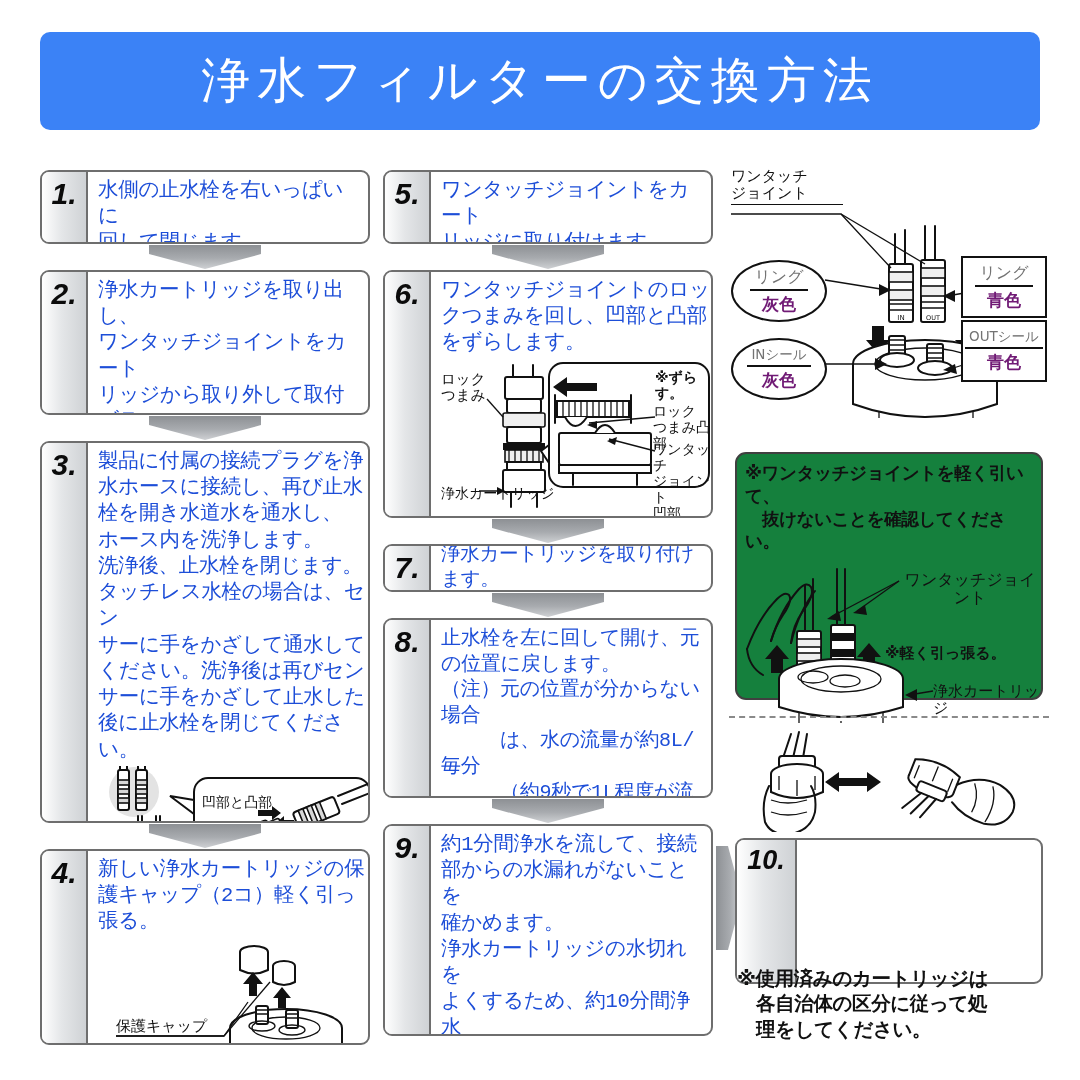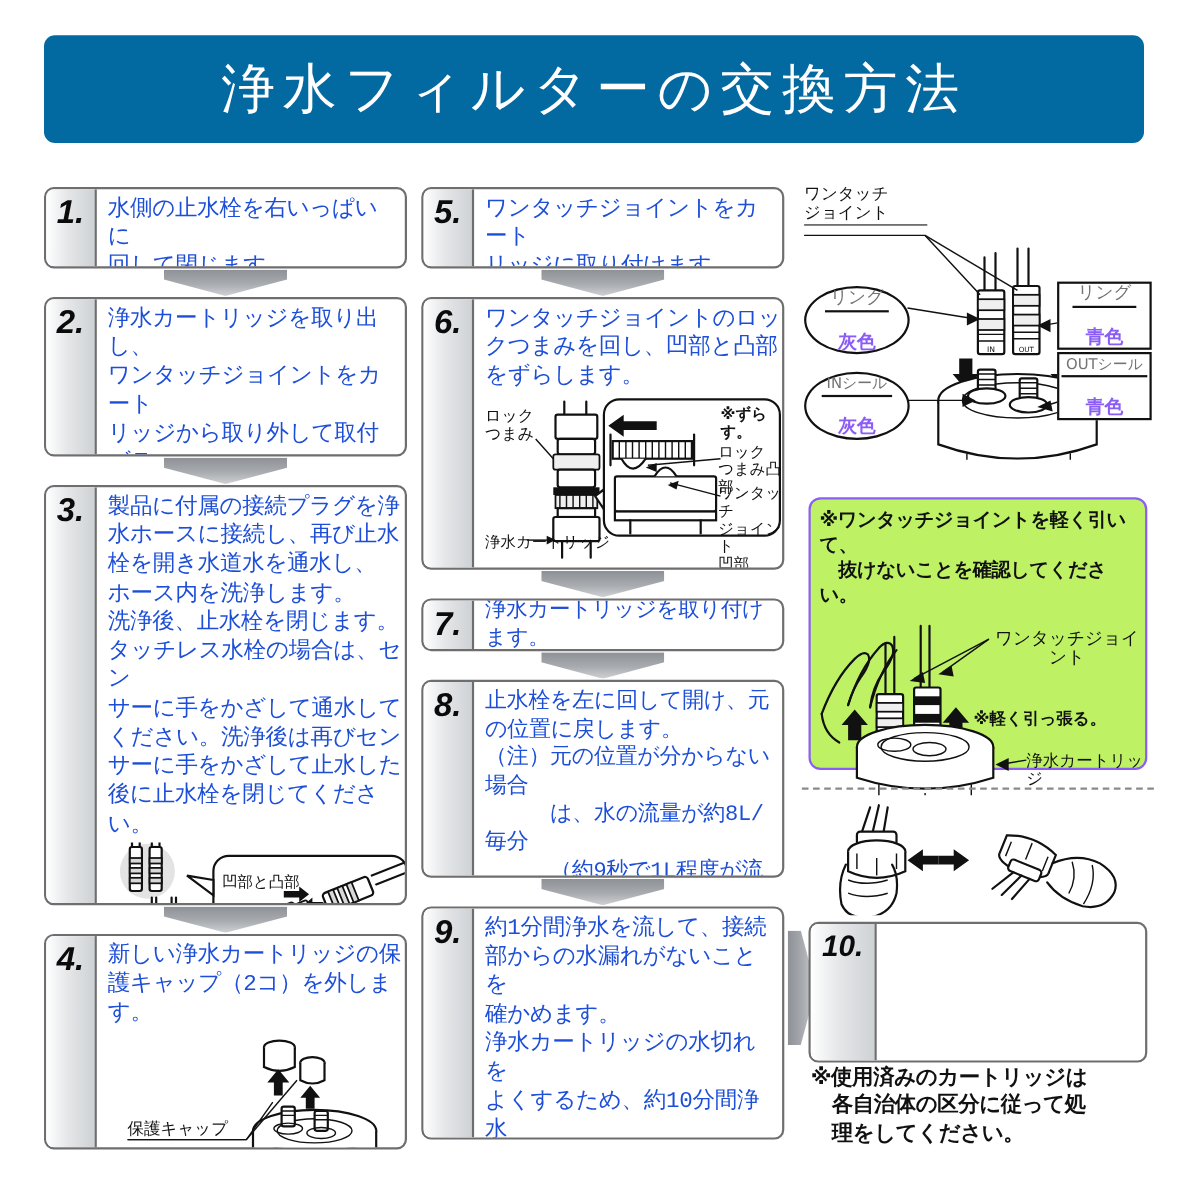--- a/index.html
+++ b/index.html
@@ -7,21 +7,21 @@
     width:1080px;height:1080px;
     background:#ffffff;
     font-family:"Liberation Sans","DejaVu Sans",sans-serif;
     color:#111;
     overflow:hidden;
     position:relative;
   }
   
   .title-bar{
     position:absolute;left:40px;top:32px;width:1000px;height:98px;
-    background:#0369a1;border-radius:10px;
+    background:#3b82f6;border-radius:10px;
     display:flex;align-items:center;justify-content:center;
   }
   .title-bar .t{
     color:#ffffff;font-size:49px;letter-spacing:7px;font-weight:400;
     font-family:"DejaVu Sans",sans-serif;
   }
   
   .col{position:absolute;top:170px;}
   .col-left{left:40px;width:330px;}
   .col-mid{left:383px;width:330px;}
@@ -82,26 +82,26 @@
     position:absolute;border:2.2px solid #111;border-radius:50%;background:#fff;
     display:flex;flex-direction:column;align-items:center;justify-content:center;
   }
   .sq-box{
     position:absolute;border:2.2px solid #111;background:#fff;
     display:flex;flex-direction:column;align-items:center;justify-content:center;
   }
   .cb-top{font-size:16px;font-family:"DejaVu Sans",sans-serif;color:#737373;
     border-bottom:2px solid #111;padding:0 4px 1px;}
   .cb-bot{font-size:17px;font-weight:bold;font-family:"DejaVu Sans",sans-serif;
-    color:#8b5cf6;padding-top:15px;}
+    color:#701a75;padding-top:2px;}
   .cb-top.small{font-size:13.5px;text-align:right;}
 
   
   .panel{
-    position:absolute;border:2px solid #8b5cf6;border-radius:11px;background:#bef264;
+    position:absolute;border:2px solid #404040;border-radius:11px;background:#15803d;
     box-sizing:border-box;
   }
   .note-strong{
     font-family:"DejaVu Sans",sans-serif;font-weight:bold;font-size:19px;
     line-height:1.3;color:#111;white-space:pre-line;letter-spacing:-0.4px;
   }
   .dashed{
     position:absolute;border-top:2.5px dashed #8a8a8a;
   }
   svg{display:block;}
@@ -242,21 +242,21 @@
   <div class="arrow-down">
       <i></i>
     </div>
 
   <div class="step" style="height:196px;">
     <div class="num">
       <span>4.</span>
     </div>
     <div class="body">
       <div class="txt">新しい浄水カートリッジの保
-護キャップ（2コ）を外します。</div>
+護キャップ（2コ）軽く引っ張る。</div>
 
       <div class="illus" style="height:120px;margin-top:4px;">
         <svg width="272" height="120" viewBox="0 0 272 120">
 
           <g>
             <ellipse class="fillw" cx="156" cy="12" rx="14" ry="6"></ellipse>
             <path class="fillw" d="M142 12 L142 30 Q156 37 170 30 L170 12"></path>
             <ellipse class="fillw" cx="186" cy="26" rx="11" ry="5"></ellipse>
             <path class="fillw" d="M175 26 L175 42 Q186 48 197 42 L197 26"></path>
           </g>
@@ -583,21 +583,21 @@
         <path class="ink" d="M192 81 L180 102 M200 81 L190 104 M208 81 L200 104"></path>
         <path class="ink-thin" d="M180 56 L180 70 M198 50 L198 66 M216 56 L216 70"></path>
 
         <path class="ink" d="M222 60 Q240 42 262 44 Q284 48 284 64 Q282 82 262 86 Q240 88 224 78"></path>
         <path class="ink-thin" d="M238 52 Q248 64 246 80"></path>
         <path class="ink-thin" d="M256 48 Q266 62 262 84"></path>
       </g>
     </svg>
   </div>
 
-  <div class="step wide" style="position:absolute;left:6px;top:838px;width:308px;height:128px;">
+  <div class="step wide" style="position:absolute;left:6px;top:838px;width:308px;height:146px;">
     <div class="num">
       <span style="font-size:27px;">10.</span>
     </div>
   </div>
 
   <div style="position:absolute;left:8px;top:966px;width:312px;">
     <div class="note-strong" style="font-size:19.5px;">※使用済みのカートリッジは
 　各自治体の区分に従って処
 　理をしてください。</div>
   </div>

